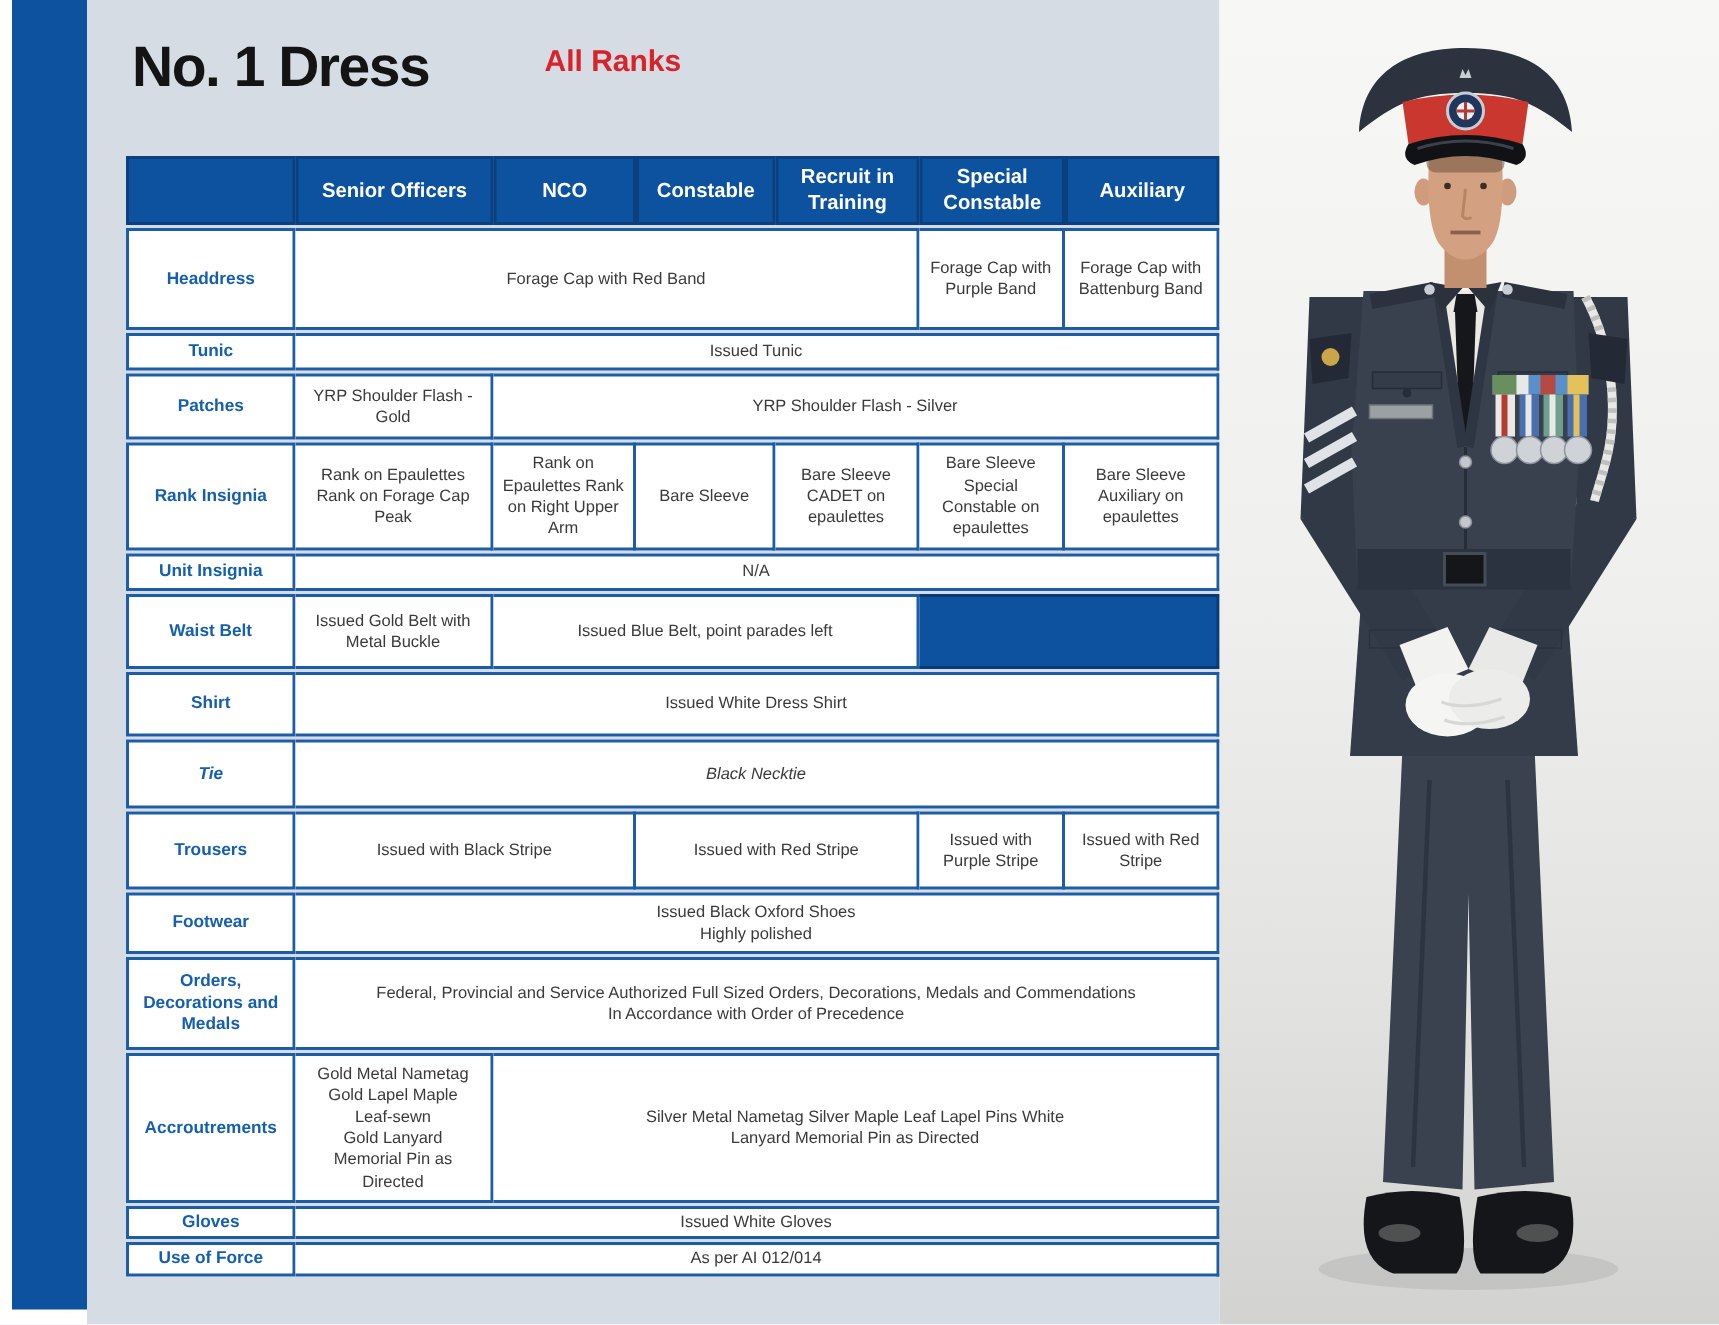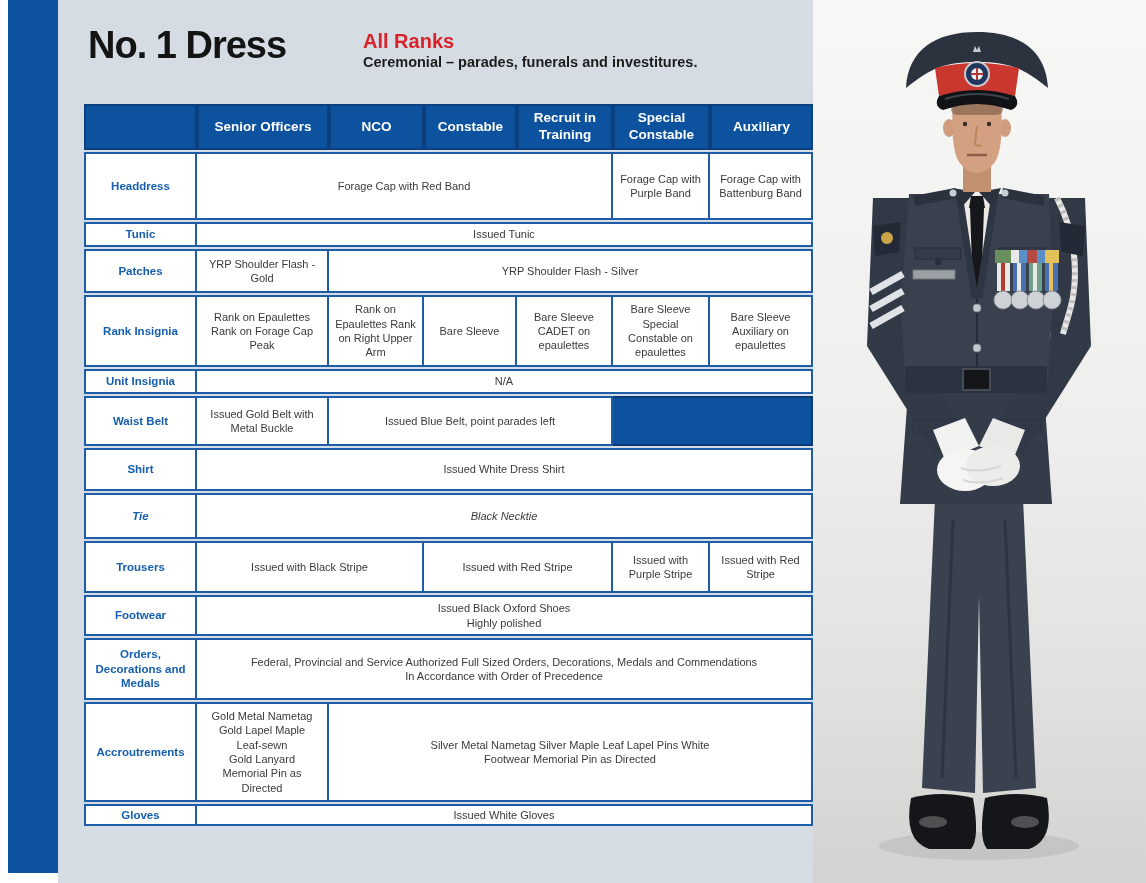--- a/index.html
+++ b/index.html
@@ -40,21 +40,20 @@
 </style>
 </head>
 <body>
 
 <div id="page">
   <div id="blue-bar"></div>
   <div id="panel"></div>
 
   <div id="main-title">No. 1 Dress</div>
   <div id="ranks-label">All Ranks</div>
-  <div id="subtitle">Ceremonial – parades, funerals and investitures.</div>
 
   <table id="uniform-table">
     <colgroup>
       <col style="width:113px">
         <col style="width:132px">
         <col style="width:95px">
       <col style="width:93px">
         <col style="width:96px">
         <col style="width:97px">
         <col style="width:103px">
@@ -132,25 +131,29 @@
         </tr>
         <tr>
           <th class="rowlabel">Accroutrements</th>
           <td colspan="1">Gold Metal Nametag
 Gold Lapel Maple
 Leaf-sewn
 Gold Lanyard
 Memorial Pin as
 Directed</td>
           <td colspan="5">Silver Metal Nametag Silver Maple Leaf Lapel Pins White
-Footwear Memorial Pin as Directed</td>
+Lanyard Memorial Pin as Directed</td>
         </tr>
         <tr>
           <th class="rowlabel">Gloves</th>
           <td colspan="6">Issued White Gloves</td>
+        </tr>
+        <tr>
+          <th class="rowlabel">Use of Force</th>
+          <td colspan="6">As per AI 012/014</td>
         </tr>
       </tbody>
   </table>
 
   <div id="photo">
     <svg width="333" height="883" viewBox="0 0 333 883">
 
       <ellipse cx="166" cy="846" rx="100" ry="14" fill="#b7b8b6" opacity="0.55"></ellipse>
 
       <g>

